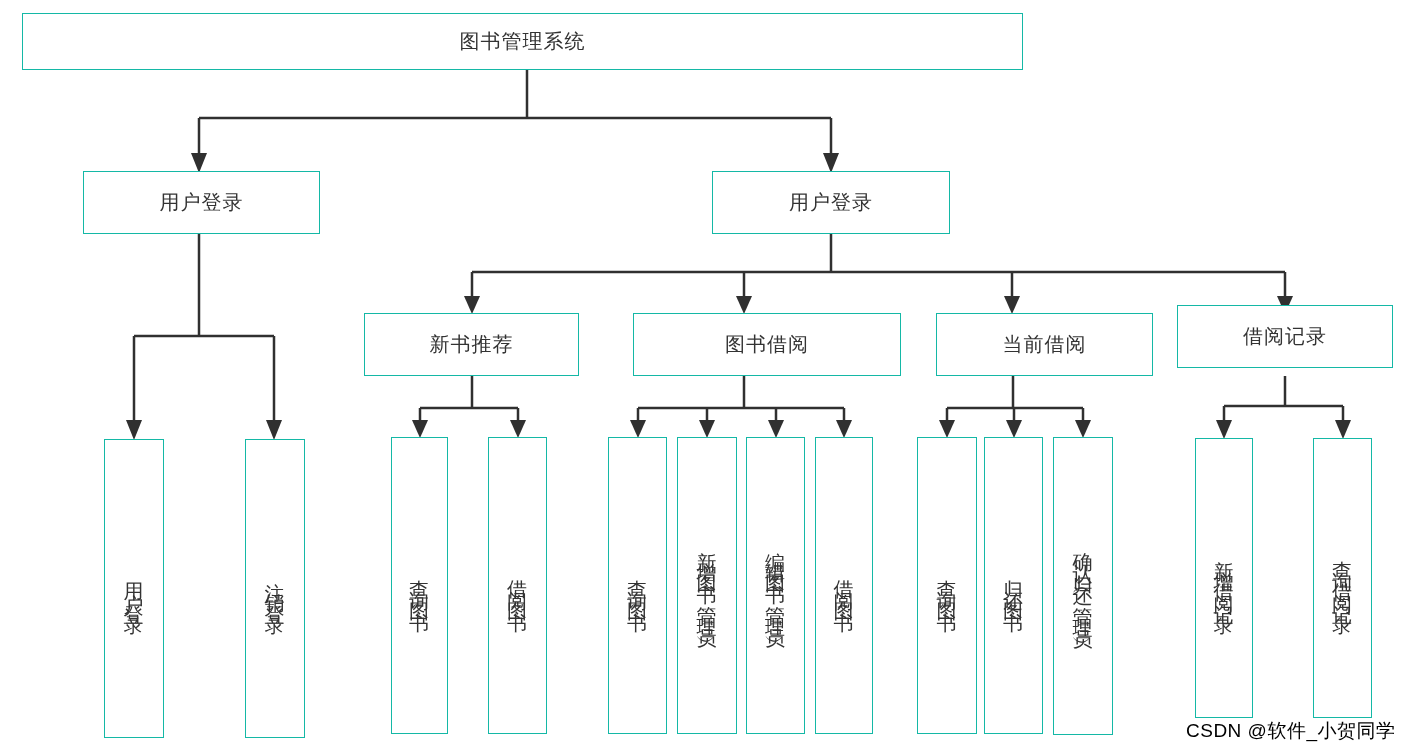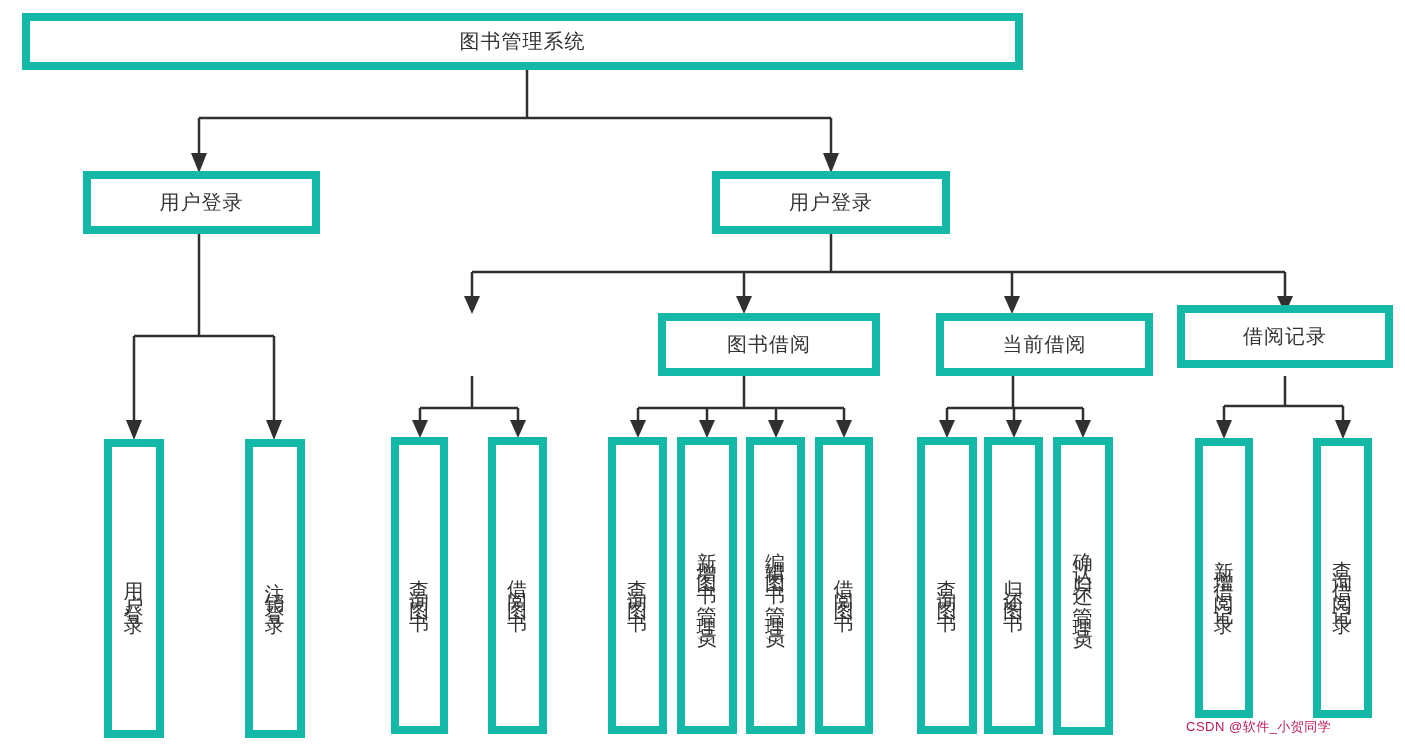--- a/index.html
+++ b/index.html
@@ -7,21 +7,21 @@
     position:relative;
     width:1405px;height:747px;
     background:#ffffff;
     font-family:"Liberation Sans","DejaVu Sans",sans-serif;
     overflow:hidden;
   }
   .connectors{position:absolute;left:0;top:0;z-index:1;}
   .hbox,.vbox{
     position:absolute;
     box-sizing:border-box;
-    border:8px solid #14b8a6;
+    border:1px solid #14b8a6;
     background:#ffffff;
     display:flex;
     align-items:center;
     justify-content:center;
     color:#333333;
     z-index:2;
   }
   .hbox .label{
     font-size:20px;
     letter-spacing:1px;
@@ -31,23 +31,23 @@
     writing-mode:vertical-rl;
     text-orientation:mixed;
     font-size:20px;
     letter-spacing:11px;
     line-height:1;
     white-space:nowrap;
   }
   .watermark{
     position:absolute;
     z-index:6;
-    font-size:13px;
+    font-size:19px;
     letter-spacing:0.5px;
-    color:#be185d;
+    color:#000000;
     white-space:nowrap;
   }
 </style>
 </head>
 <body>
 
 <div id="canvas">
 
   <svg class="connectors" width="1405" height="747" viewBox="0 0 1405 747">
     <g stroke="#303030" stroke-width="2.5" fill="none">
@@ -86,21 +86,24 @@
     <span class="label">图书管理系统</span>
   </div>
 
   <div class="hbox" style="left:83px;top:171px;width:237px;height:63px">
     <span class="label">用户登录</span>
   </div>
   <div class="hbox" style="left:712px;top:171px;width:238px;height:63px">
     <span class="label">用户登录</span>
   </div>
 
-  <div class="hbox" style="left:658px;top:313px;width:222px;height:63px">
+  <div class="hbox" style="left:364px;top:313px;width:215px;height:63px">
+    <span class="label">新书推荐</span>
+  </div>
+  <div class="hbox" style="left:633px;top:313px;width:268px;height:63px">
     <span class="label">图书借阅</span>
   </div>
   <div class="hbox" style="left:936px;top:313px;width:217px;height:63px">
     <span class="label">当前借阅</span>
   </div>
   <div class="hbox" style="left:1177px;top:305px;width:216px;height:63px">
     <span class="label">借阅记录</span>
   </div>
 
   <div class="vbox" style="left:104px;top:439px;width:60px;height:299px">

